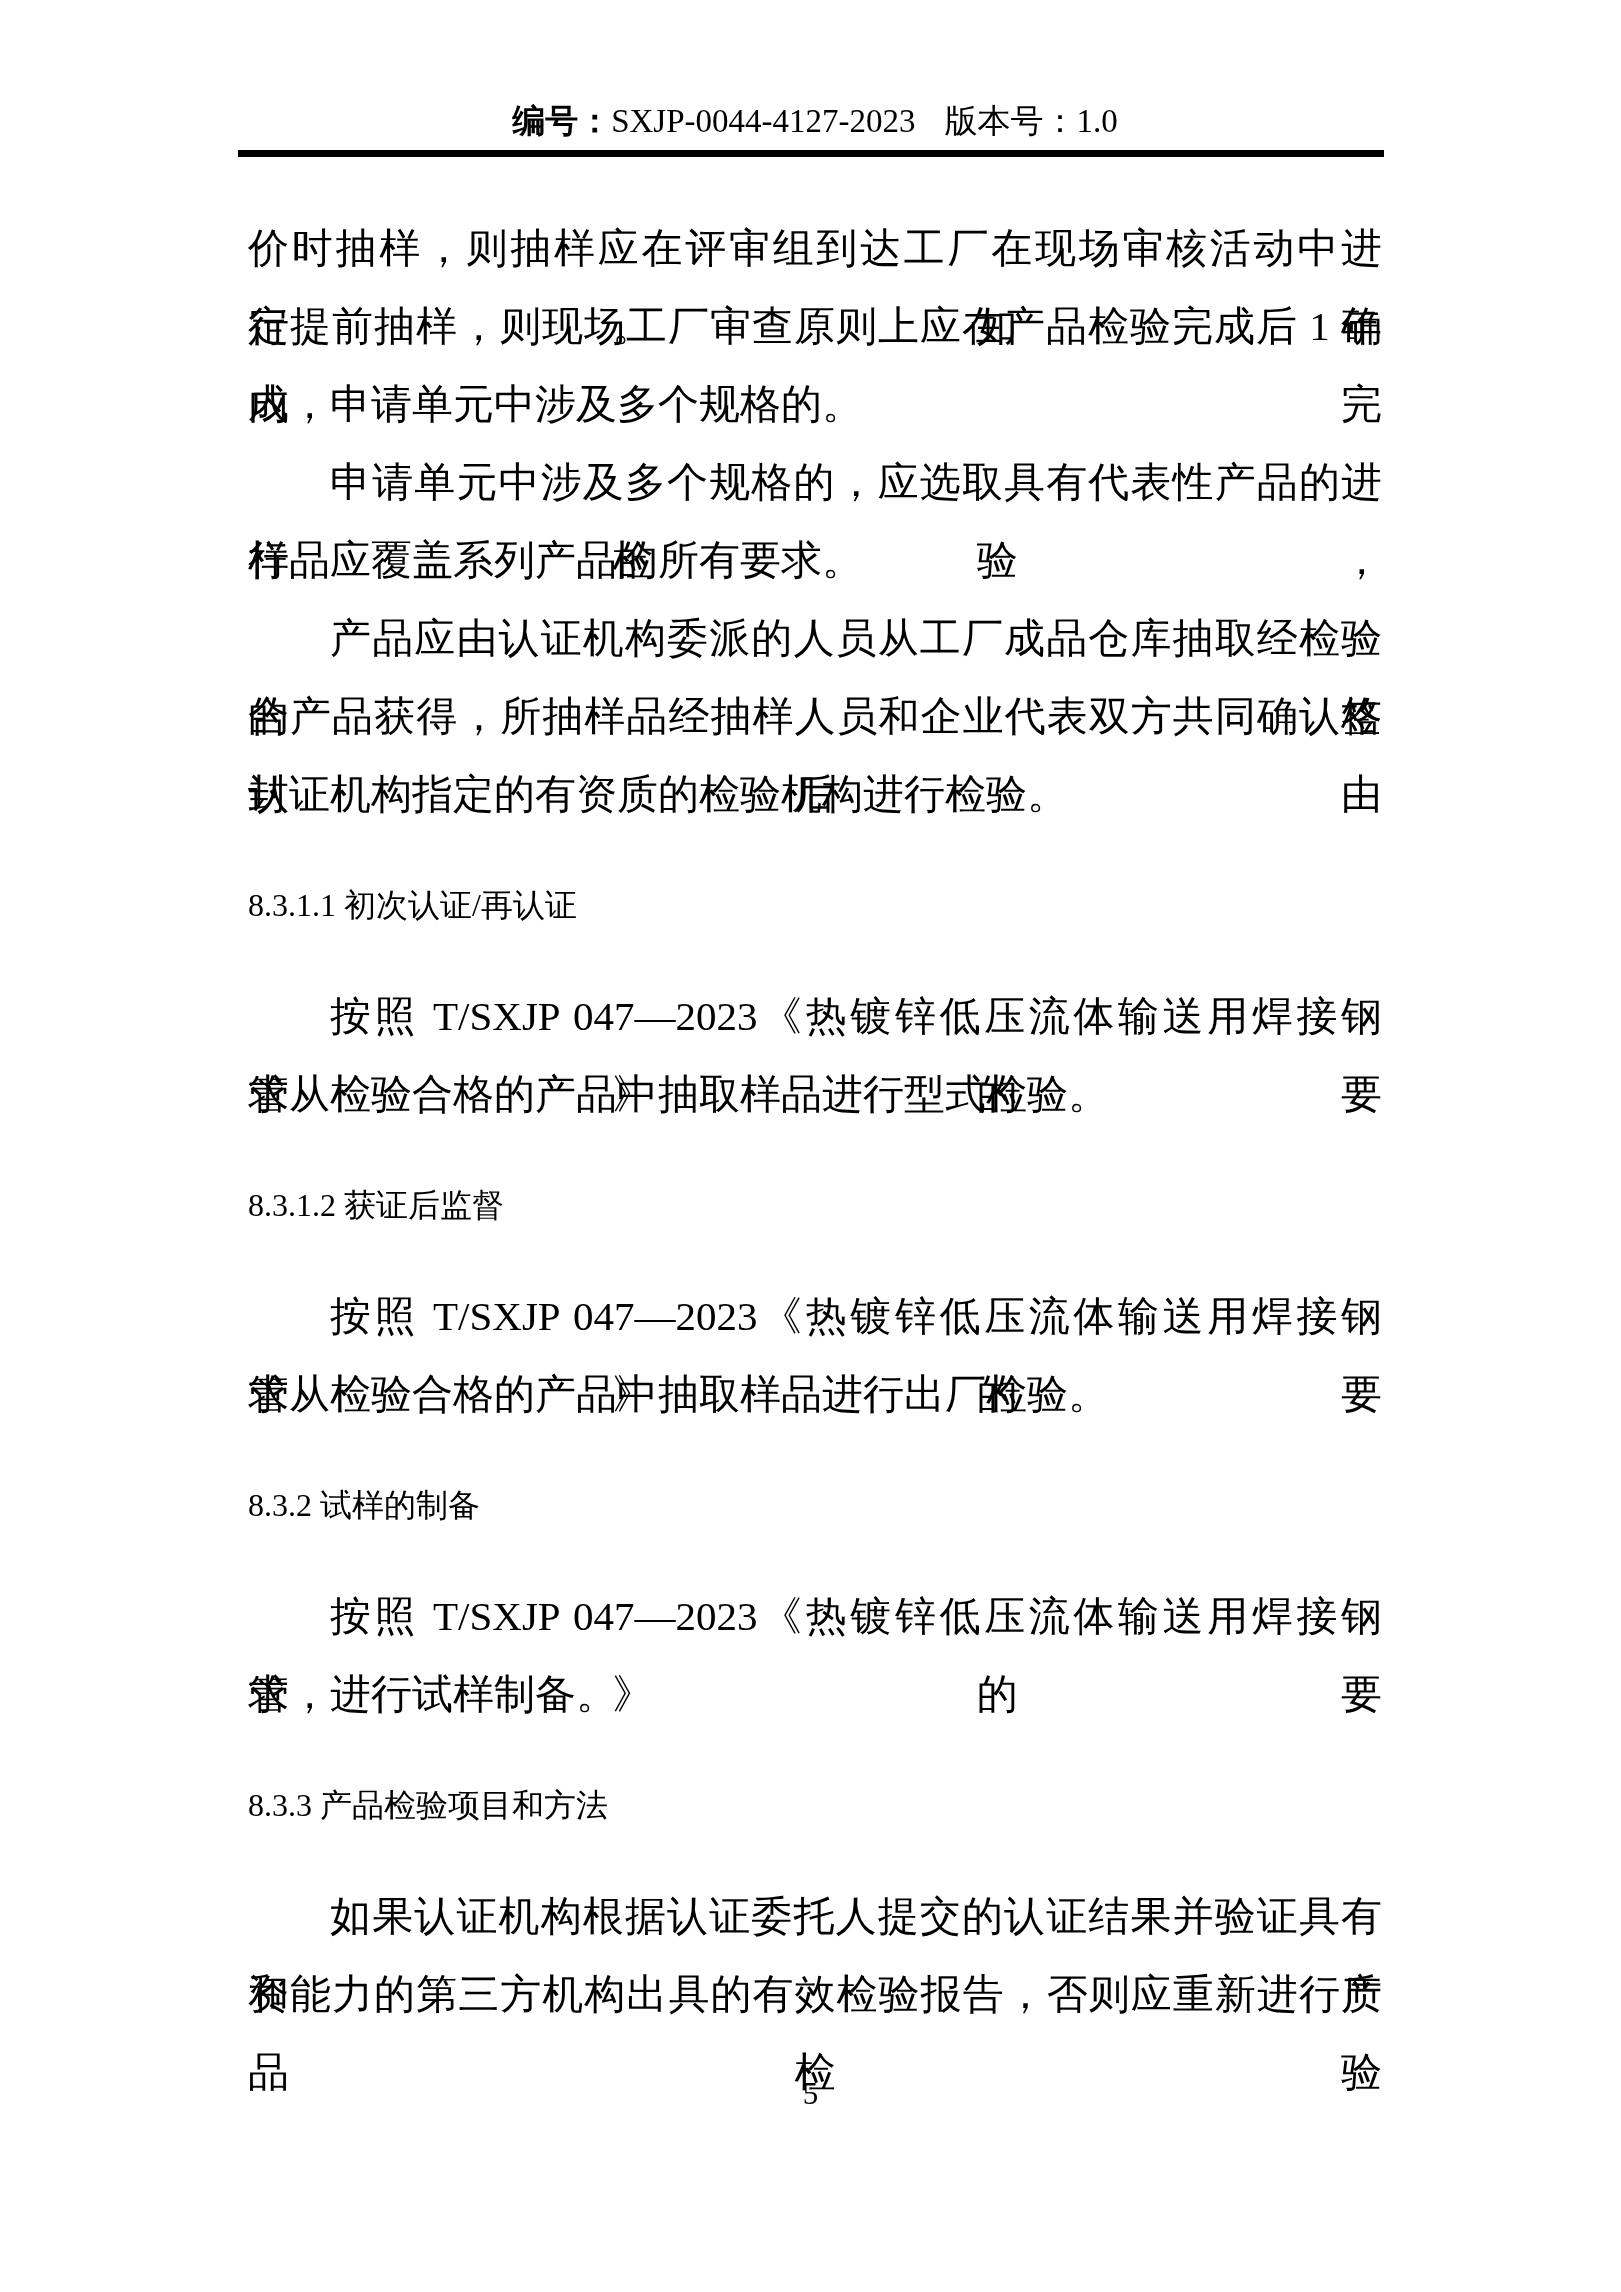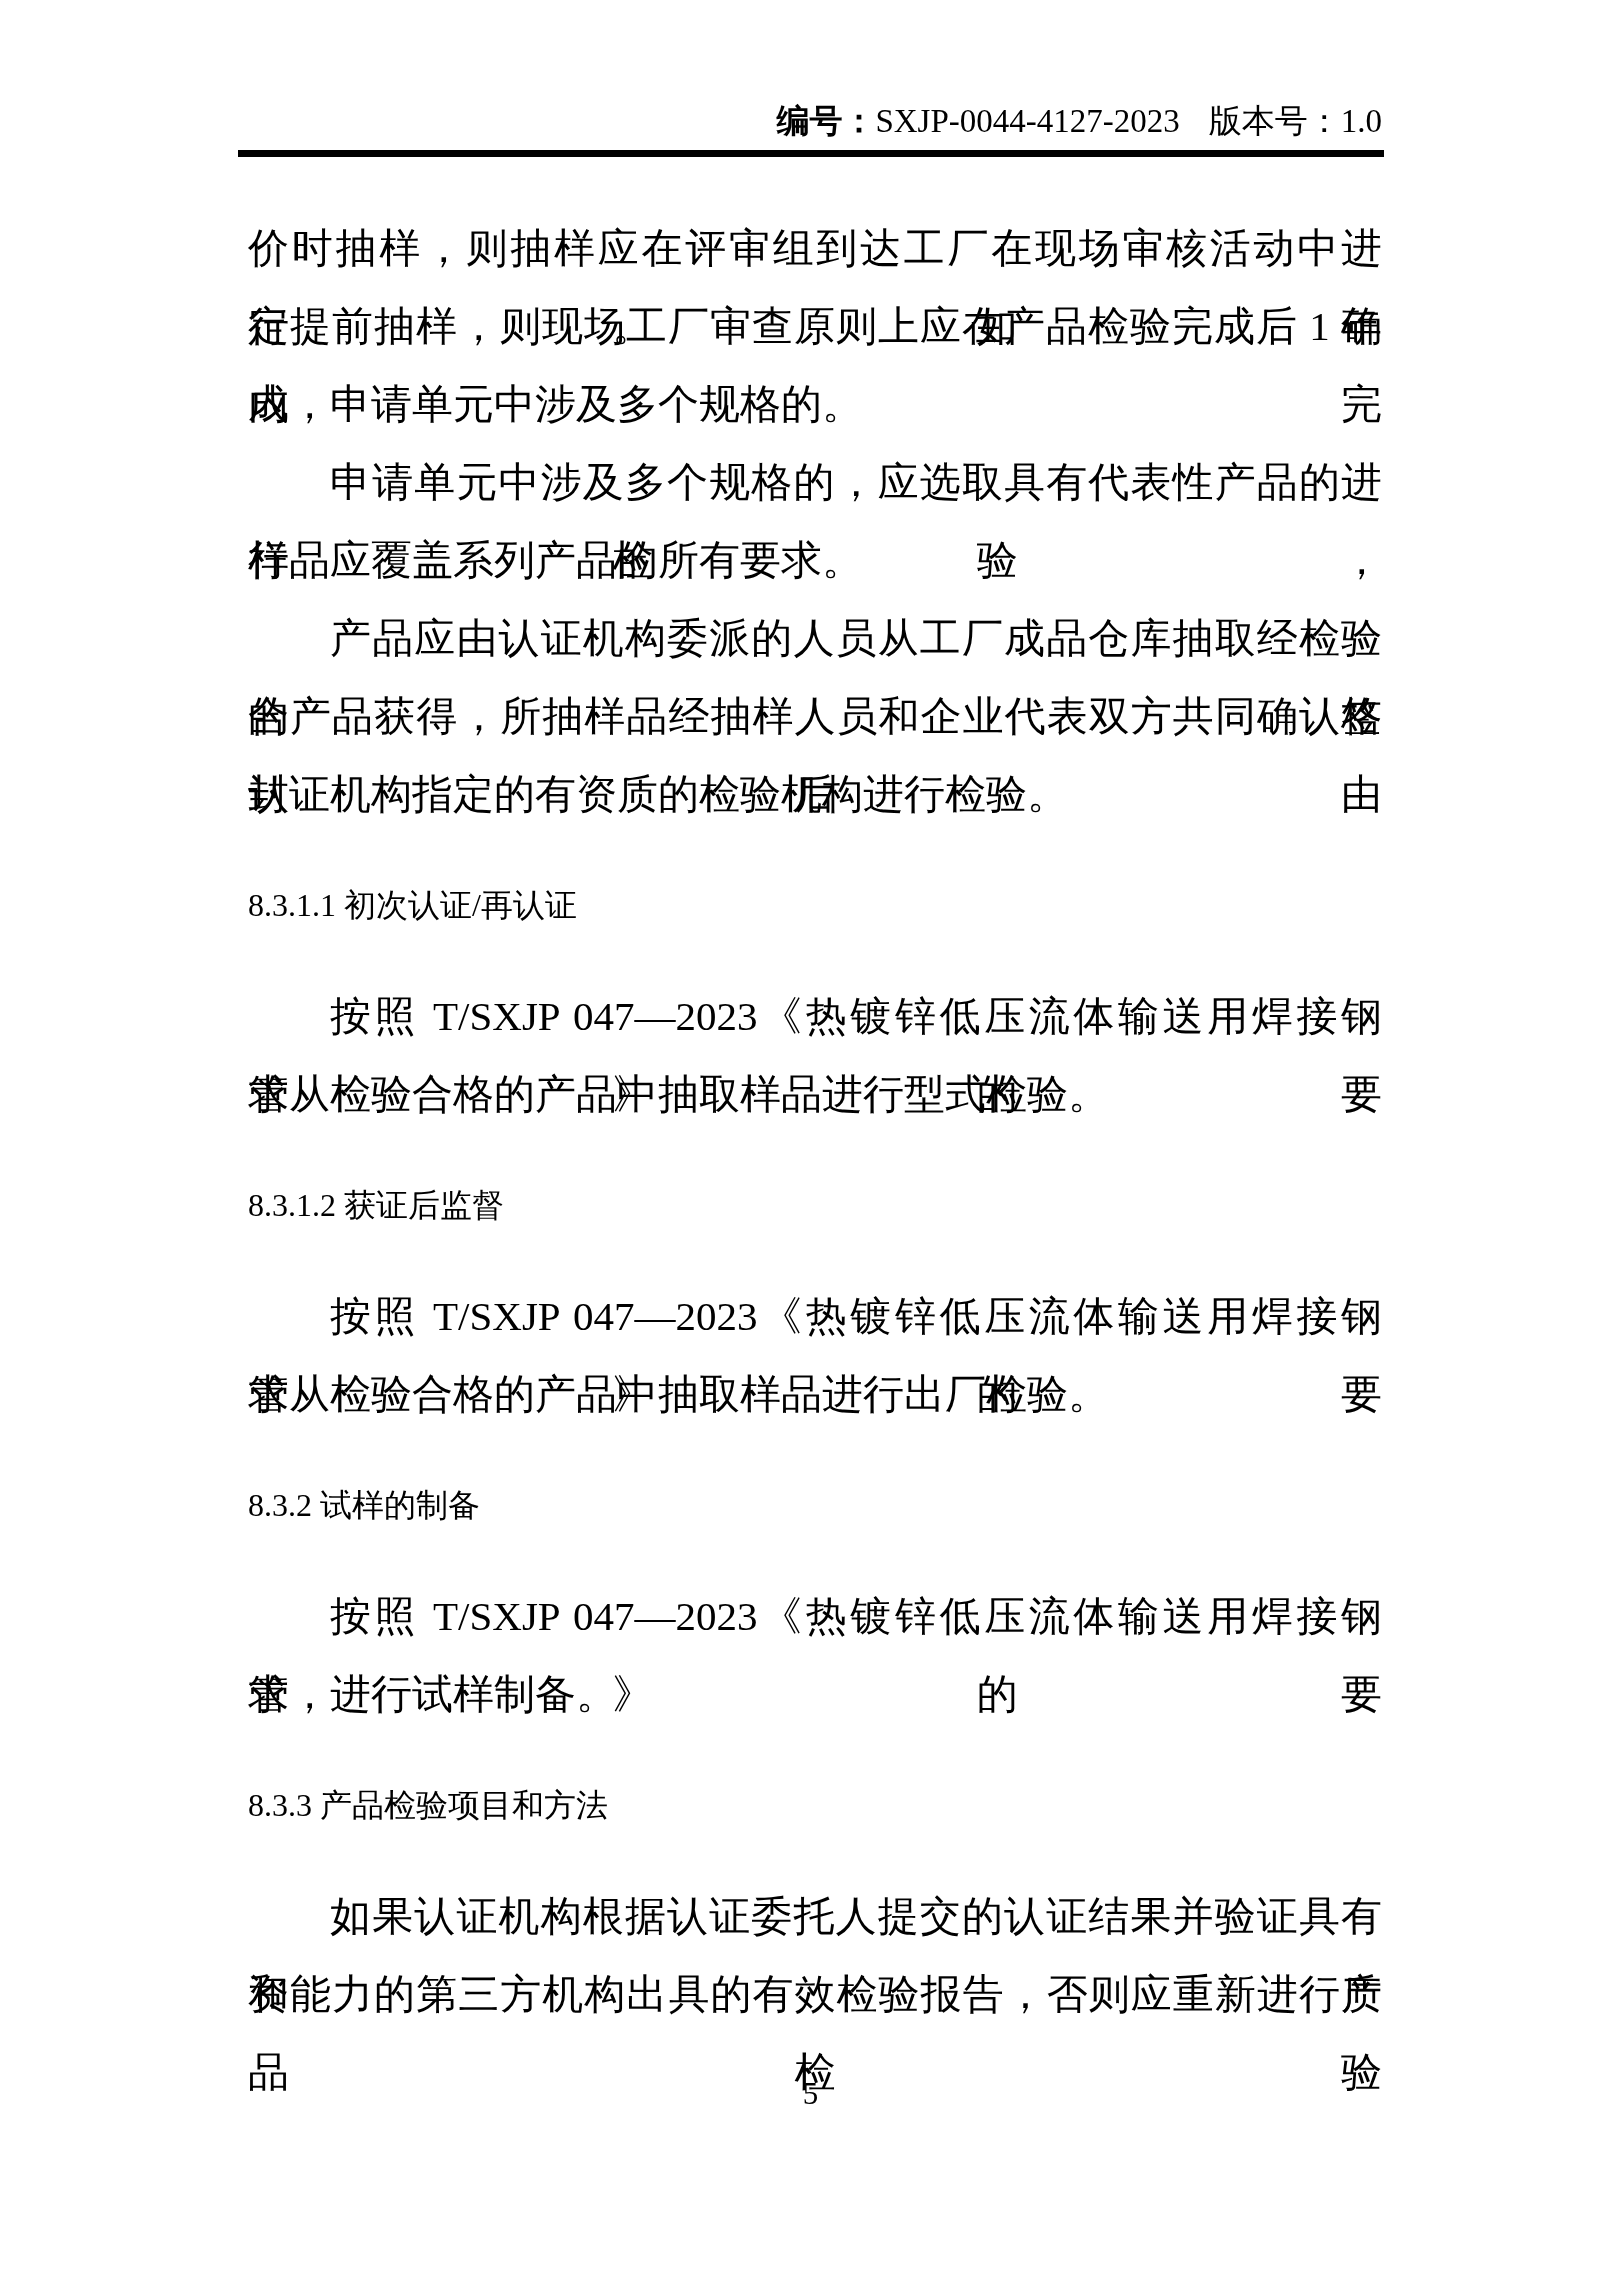--- a/index.html
+++ b/index.html
@@ -12,21 +12,21 @@
     font-family: "Liberation Serif", "DejaVu Serif", serif;
     overflow: hidden;
   }
   .page-header {
     position: absolute;
     top: 98px;
     left: 248px;
     width: 1134px;
     height: 47px;
     line-height: 47px;
-    text-align: right;
+    text-align: center;
     font-size: 33px;
     white-space: nowrap;
   }
   .page-header .hdr-label-bold { font-weight: bold; }
   .page-header .hdr-version-label { margin-left: 29px; }
   .header-rule {
     position: absolute;
     top: 150px;
     left: 238px;
     width: 1146px;

